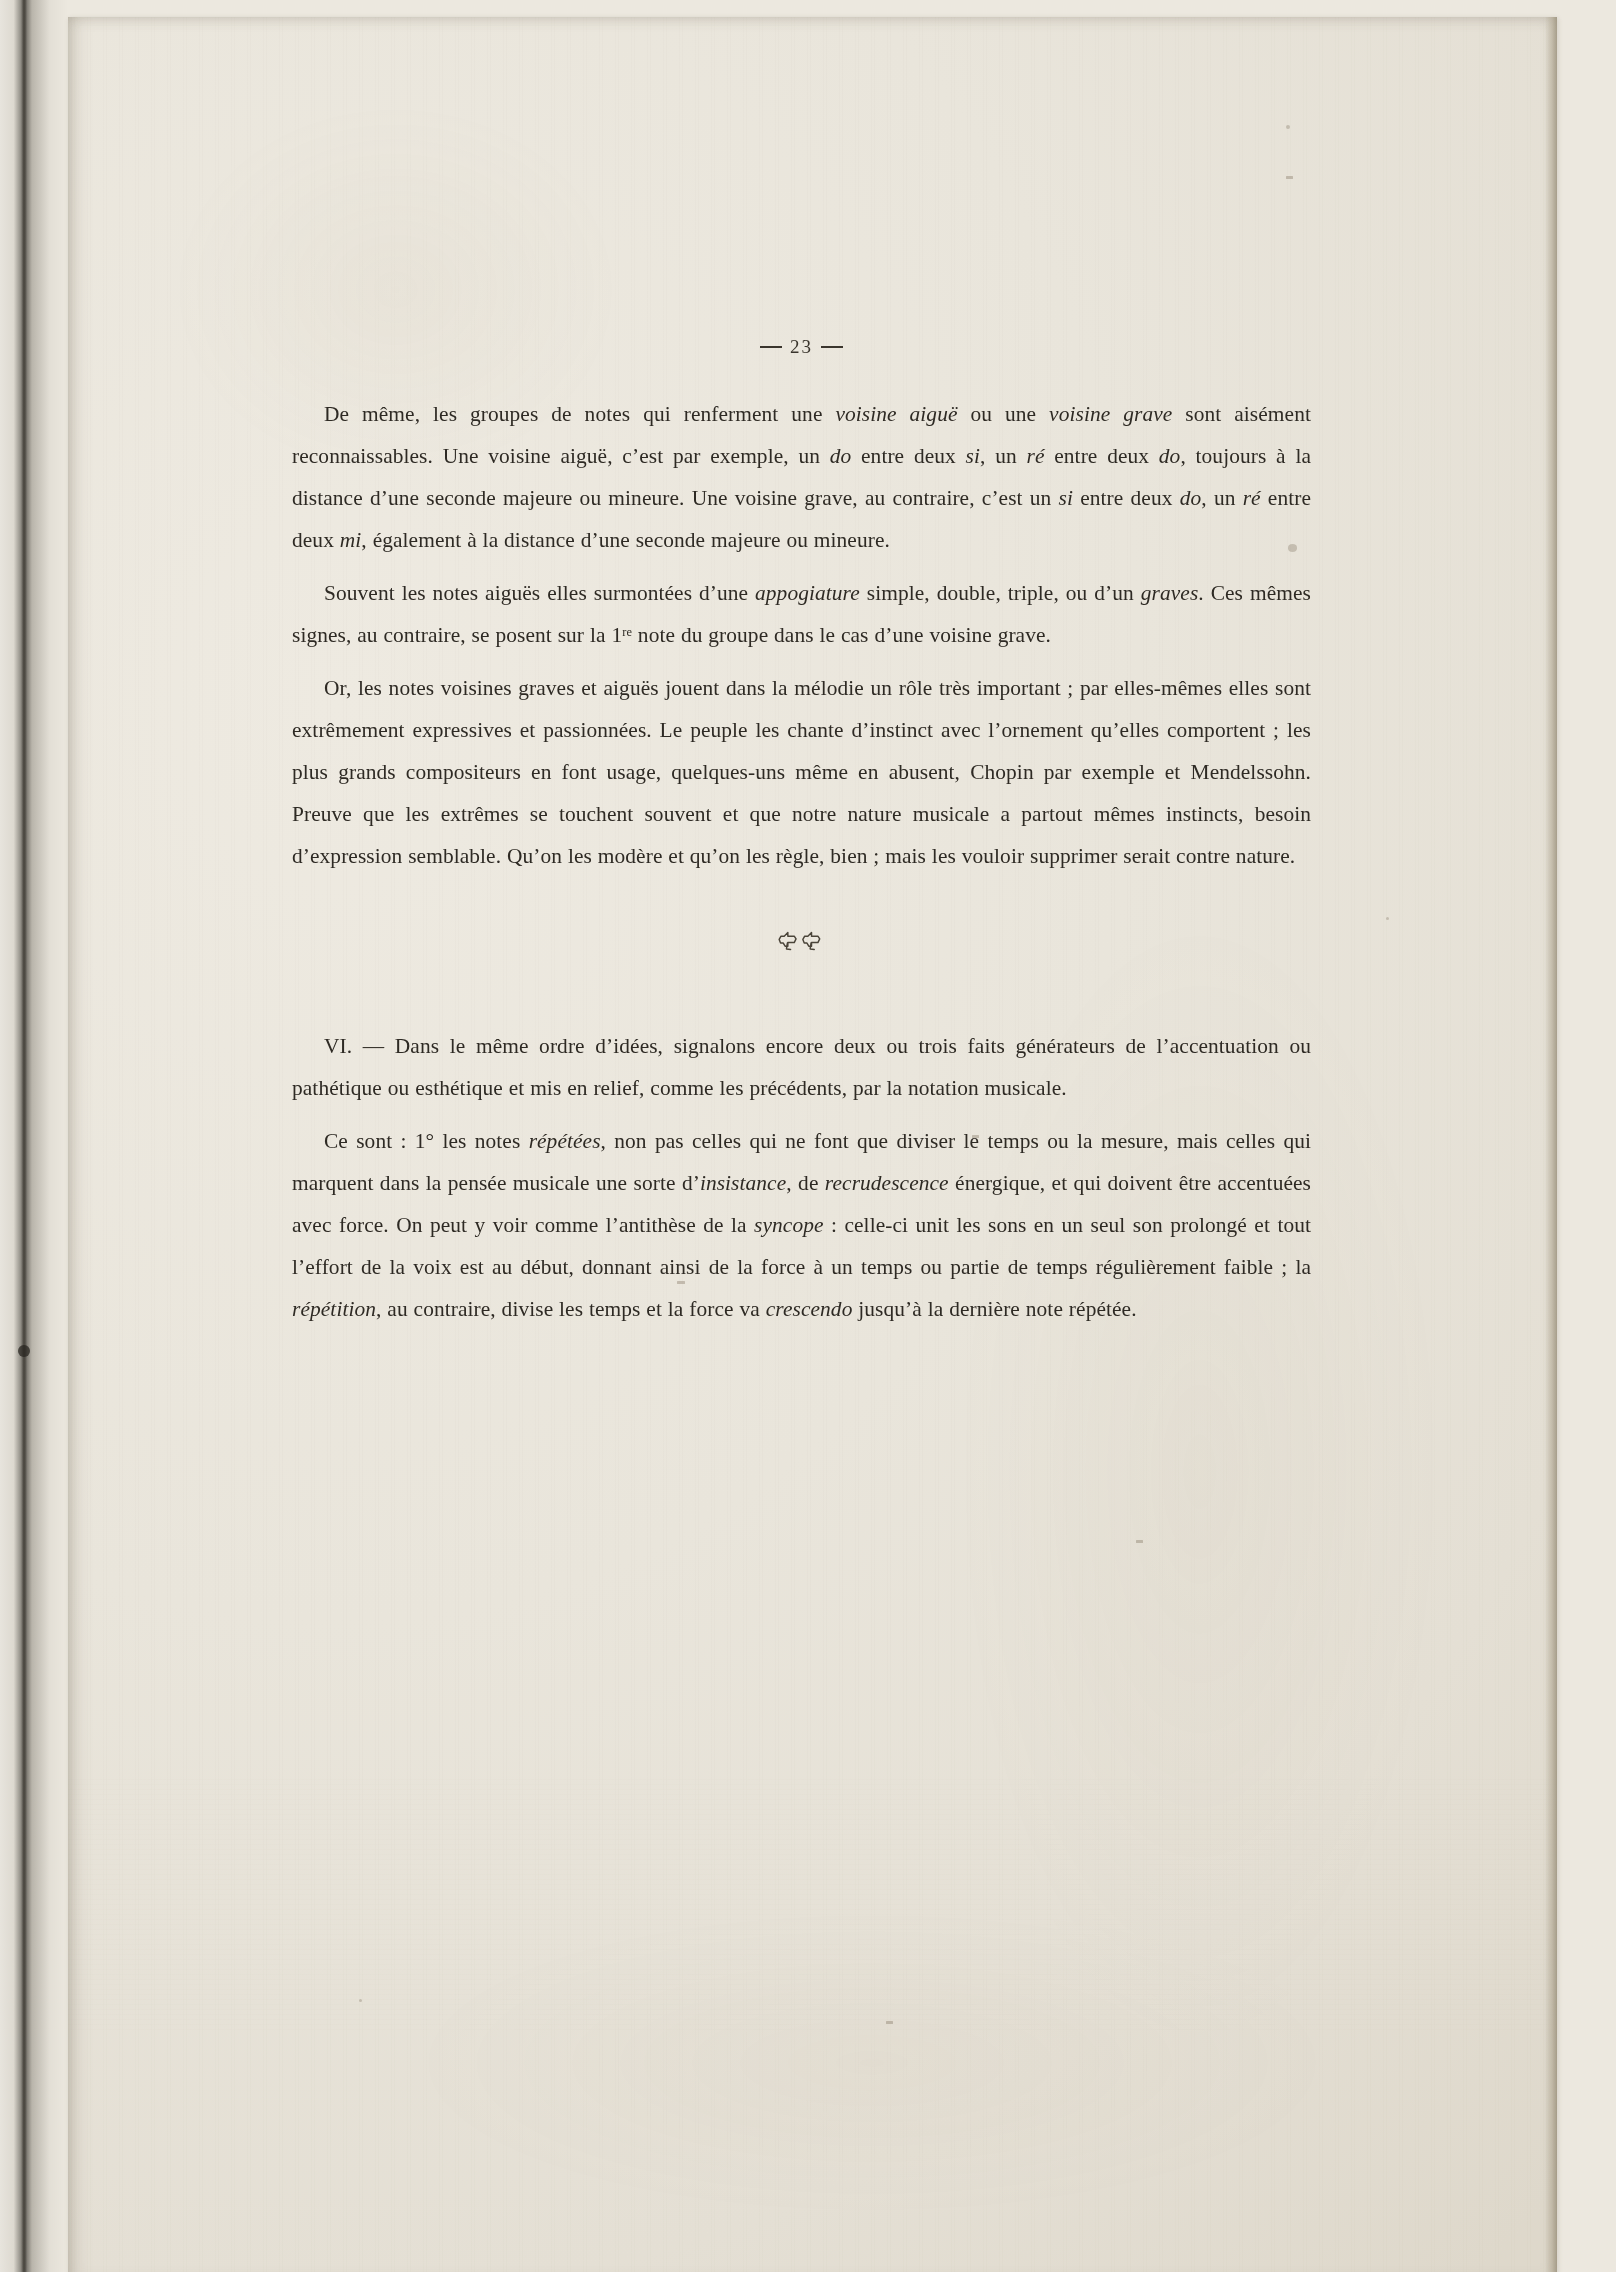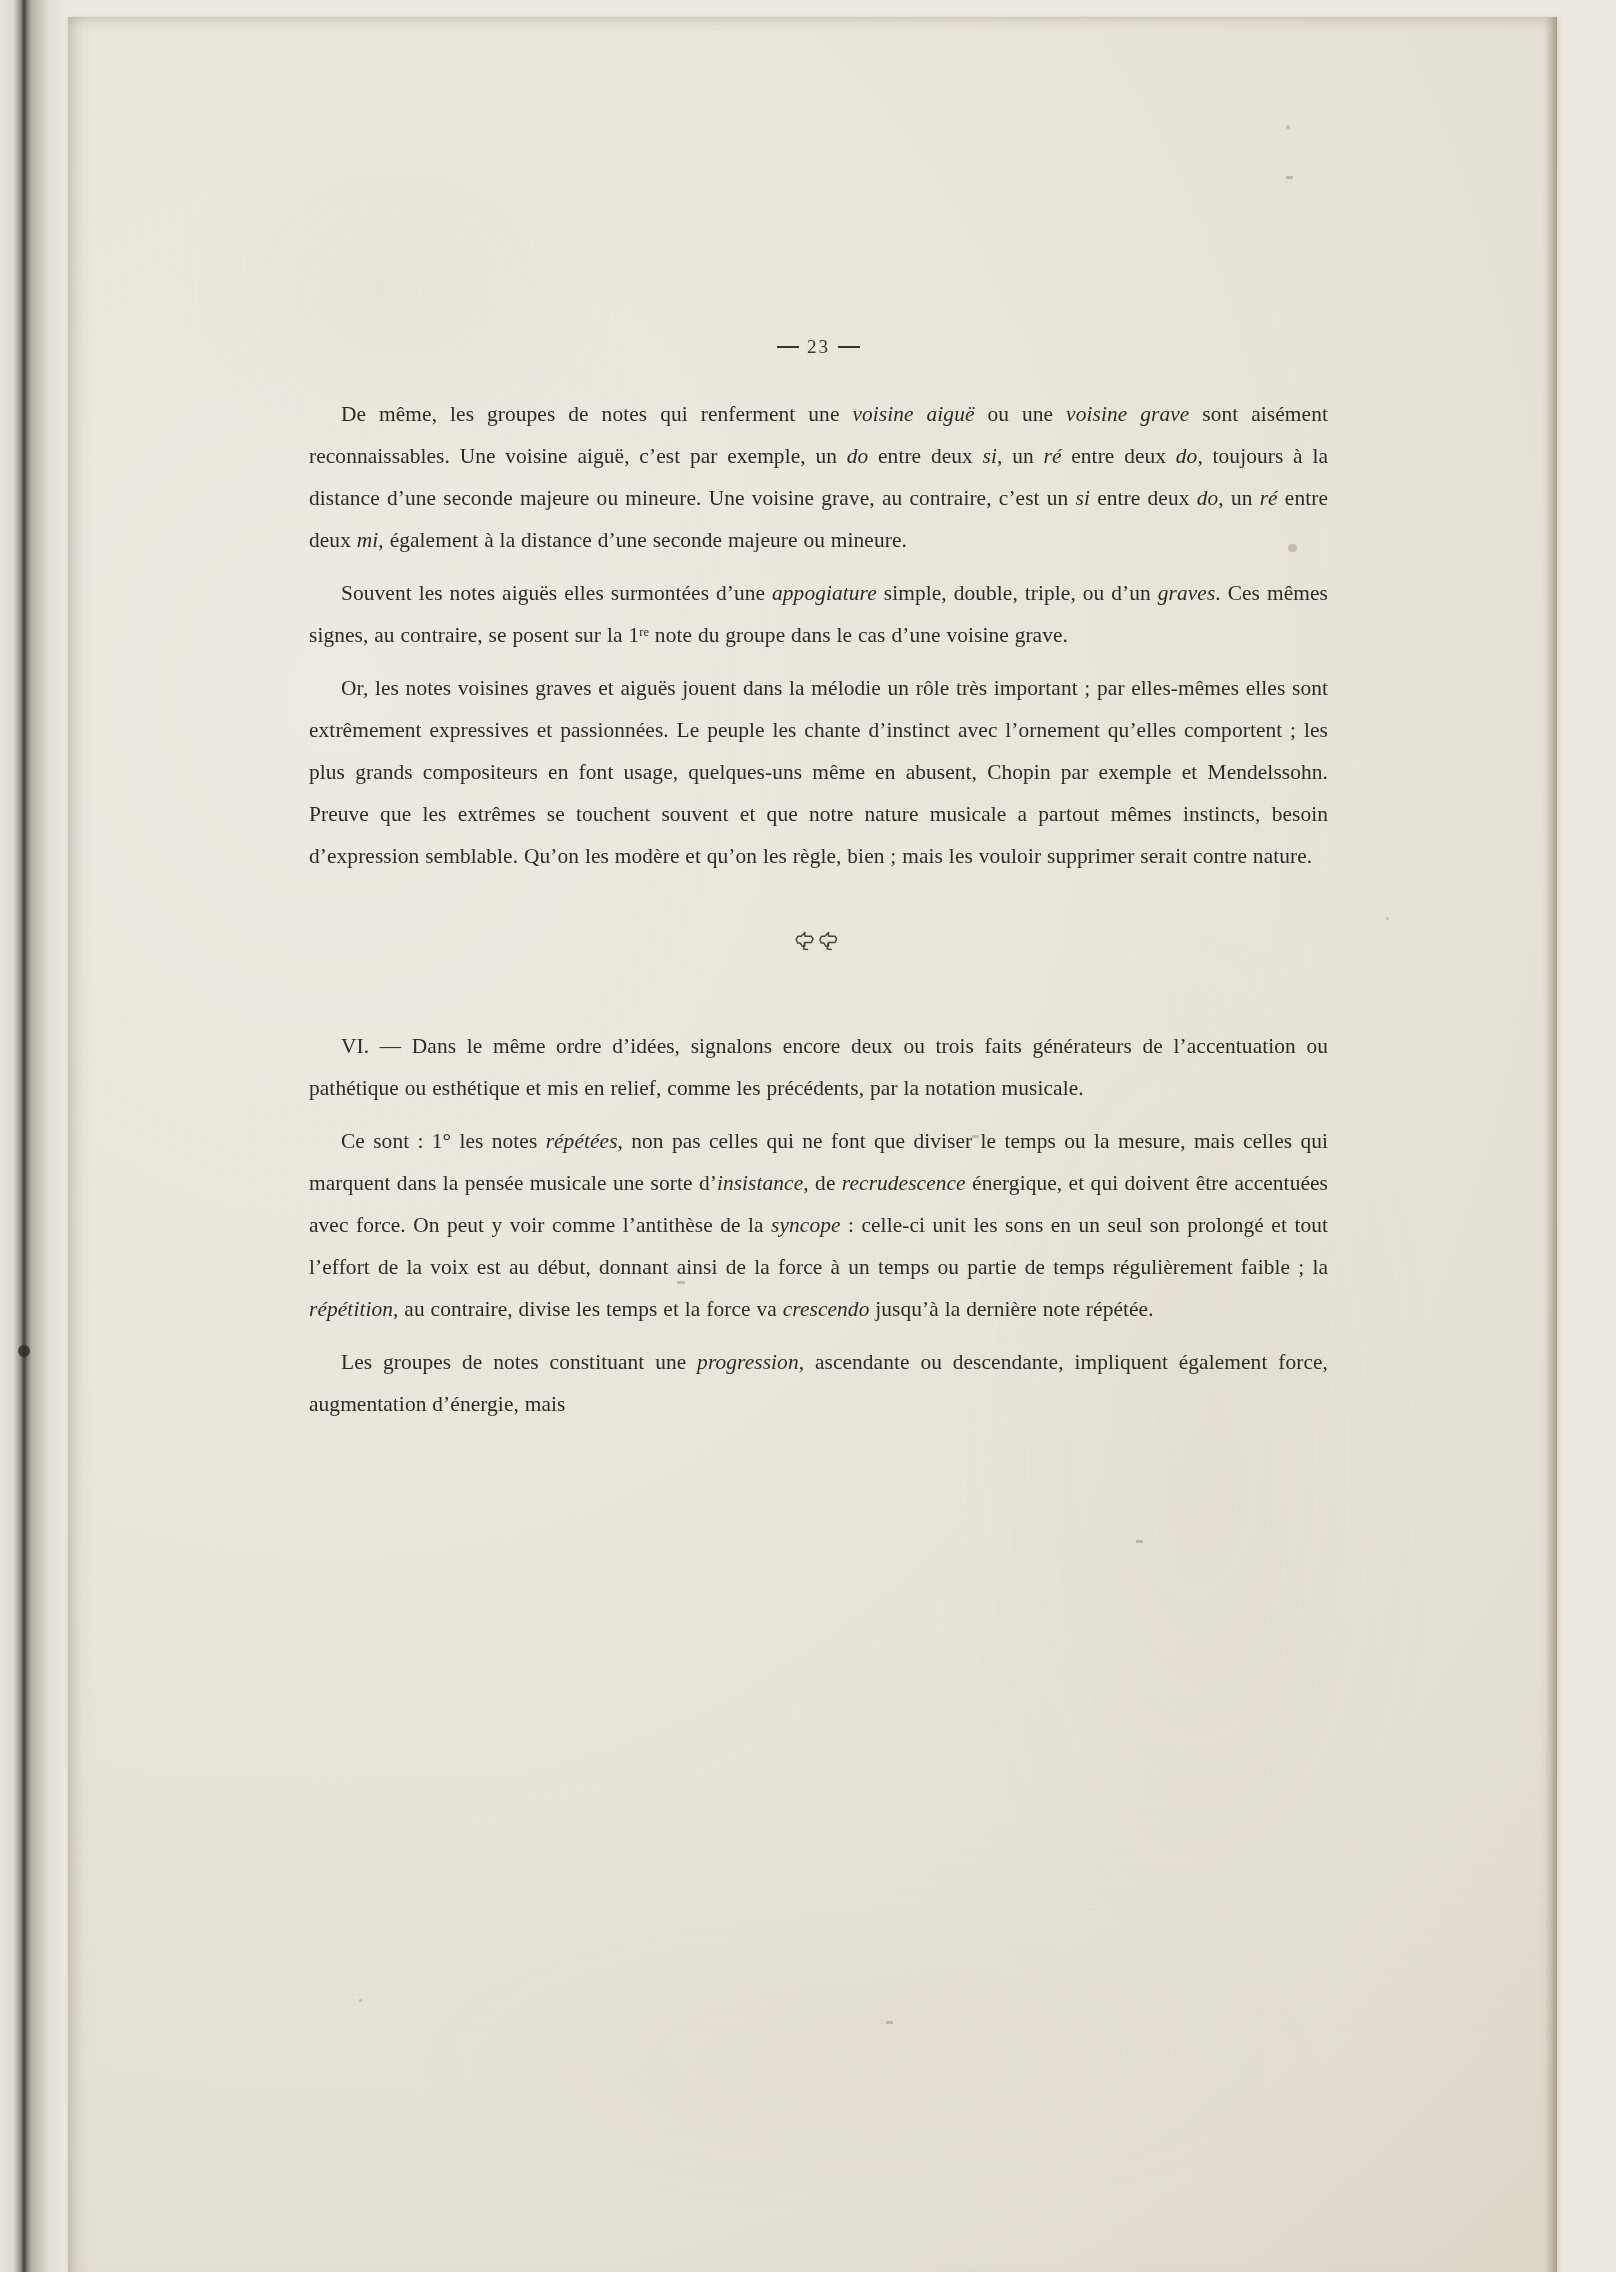--- a/index.html
+++ b/index.html
@@ -97,21 +97,21 @@
     left: 18px;
     width: 11.8px;
     height: 11.8px;
     border-radius: 50%;
     background: rgba(40,38,32,.75);
   }
 
   
   .textblock {
     position: absolute;
-    left: 230px;
+    left: 213px;
     top: 318px;
     width: 1041px;
     color: #2b2823;
   }
 
   .folio {
     text-align: center;
     font-size: 20px;
     letter-spacing: .10em;
     color: #3a352d;
@@ -202,18 +202,17 @@
             <path d="M22 18 L30 10 L30 18 L44 18 L48 24 L44 32 L30 32 L30 40 L24 40 L20 33 L14 33 L11 25 L15 18 Z"></path>
             <path d="M29 33 L27 46 L36 47"></path>
             <path d="M74 18 L82 10 L82 18 L96 18 L100 24 L96 32 L82 32 L82 40 L76 40 L72 33 L66 33 L63 25 L67 18 Z"></path>
             <path d="M81 33 L79 46 L88 47"></path>
           </g>
         </svg>
       </div>
 
       <p class="body"><span>VI. — Dans le même ordre d’idées, signalons encore deux ou trois faits générateurs de l’accentuation ou pathétique ou esthétique et mis en relief, comme les précédents, par la notation musicale.</span></p>
       <p class="body"><span>Ce sont : 1° les notes </span><i>répétées</i><span>, non pas celles qui ne font que diviser le temps ou la mesure, mais celles qui marquent dans la pensée musicale une sorte d’</span><i>insistance</i><span>, de </span><i>recrudescence</i><span> énergique, et qui doivent être accentuées avec force. On peut y voir comme l’antithèse de la </span><i>syncope</i><span> : celle-ci unit les sons en un seul son prolongé et tout l’effort de la voix est au début, donnant ainsi de la force à un temps ou partie de temps régulièrement faible ; la </span><i>répétition</i><span>, au contraire, divise les temps et la force va </span><i>crescendo</i><span> jusqu’à la dernière note répétée.</span></p>
-      <p class="body"><span>Les groupes de notes constituant une </span><i>progression</i><span>, ascendante ou descendante, impliquent également force, augmentation d’énergie, mais</span></p>
 
     </div>
   </div>
 </div>
 
 
 </body></html>

